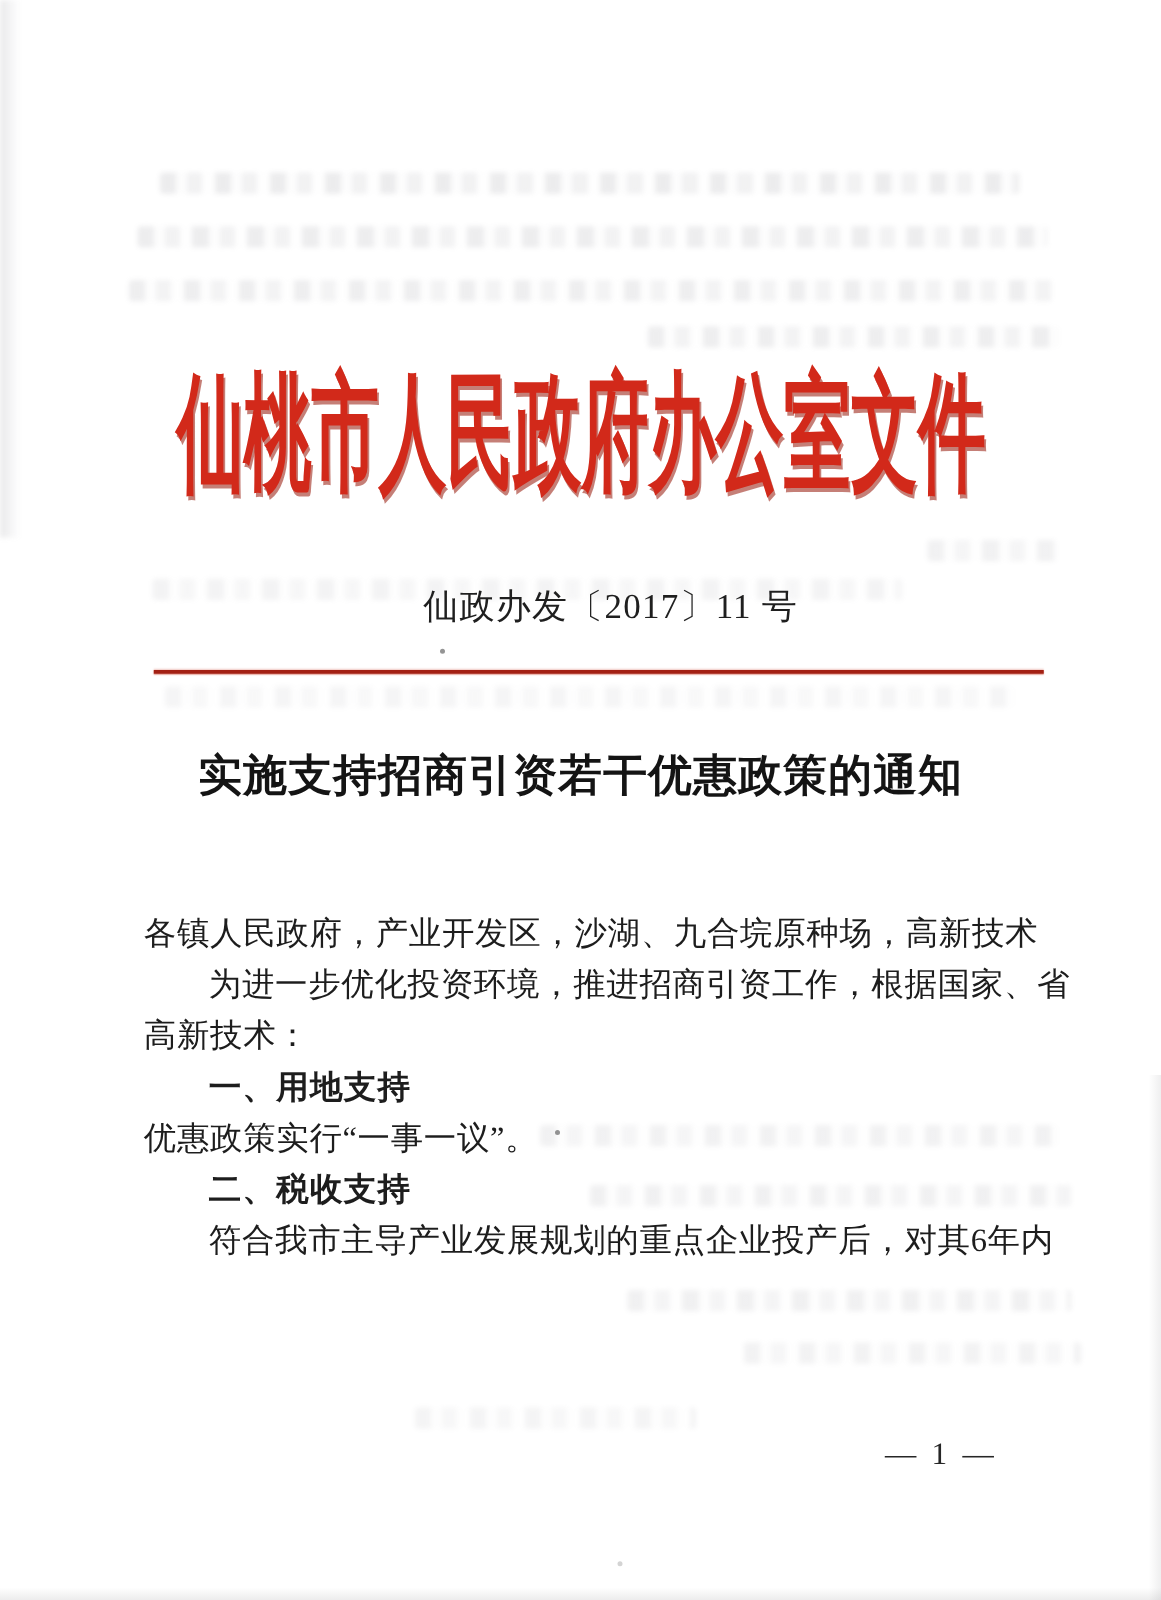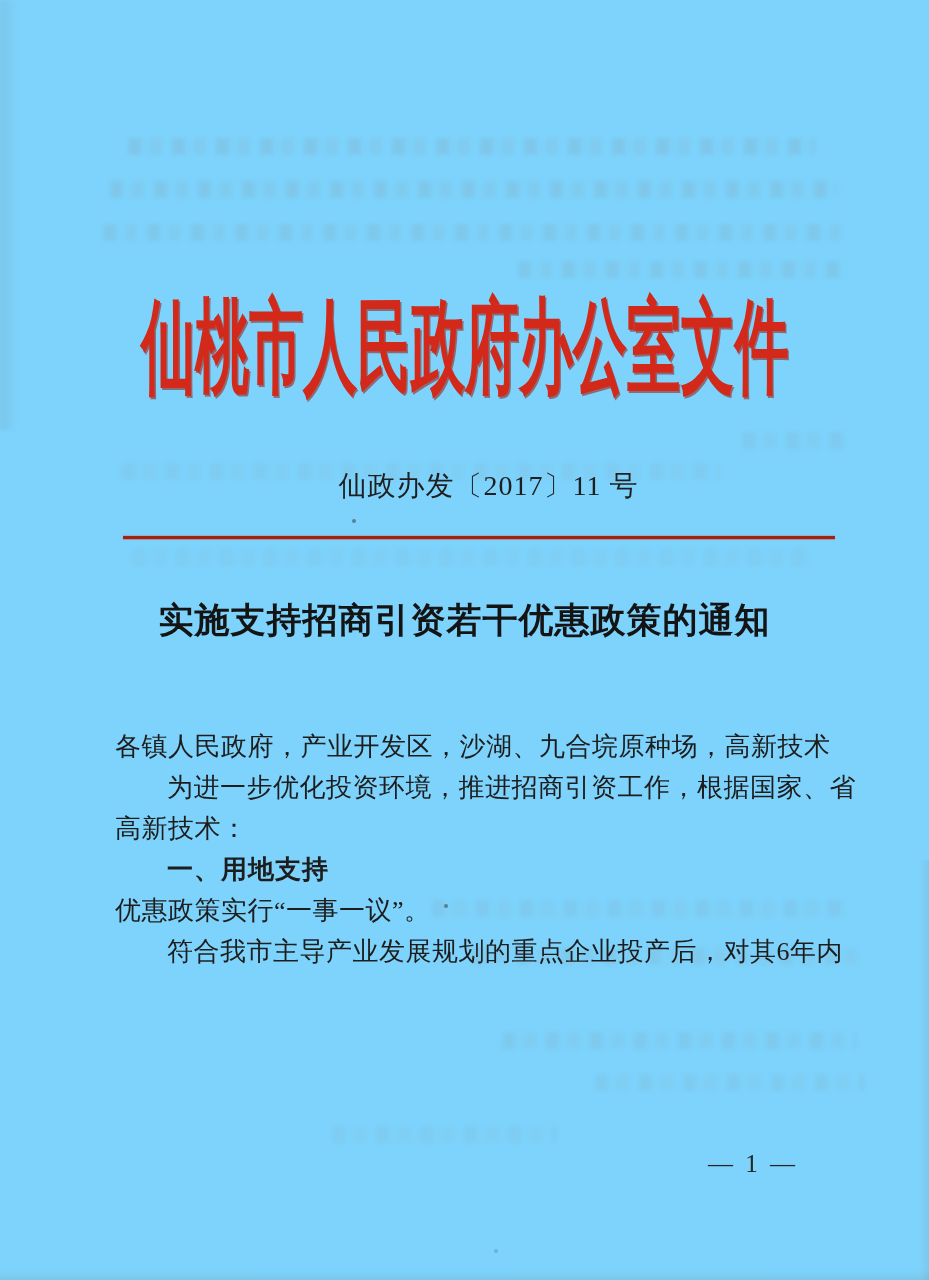--- a/index.html
+++ b/index.html
@@ -1,21 +1,21 @@
 <!DOCTYPE html>
 <html><head>
 <meta charset="utf-8">
 <style>
   * { margin: 0; padding: 0; box-sizing: border-box; }
   html, body { background: #e8e8e8; }
   .page {
     position: relative;
     width: 929px;
     height: 1280px;
-    background: #7dd3fc;
+    background: #ffffff;
     overflow: hidden;
     font-family: "Liberation Serif", "DejaVu Serif", serif;
     color: #1c1c1c;
   }
 
   
   .smudge {
     position: absolute;
     height: 17px;
     background: repeating-linear-gradient(90deg,
@@ -174,18 +174,19 @@
   <div class="doc-title">
     <div>实施支持招商引资若干优惠政策的通知</div>
   </div>
 
   <div class="doc-body">
     <div class="body-line">各镇人民政府，产业开发区，沙湖、九合垸原种场，高新技术</div>
     <div class="body-line indent">为进一步优化投资环境，推进招商引资工作，根据国家、省</div>
     <div class="body-line">高新技术：</div>
     <div class="body-line indent heading">一、用地支持</div>
     <div class="body-line">优惠政策实行“一事一议”。</div>
+    <div class="body-line indent heading">二、税收支持</div>
     <div class="body-line indent">符合我市主导产业发展规划的重点企业投产后，对其6年内</div>
   </div>
 
   <div class="page-number">— 1 —</div>
 
 </div>
 
 </body></html>

